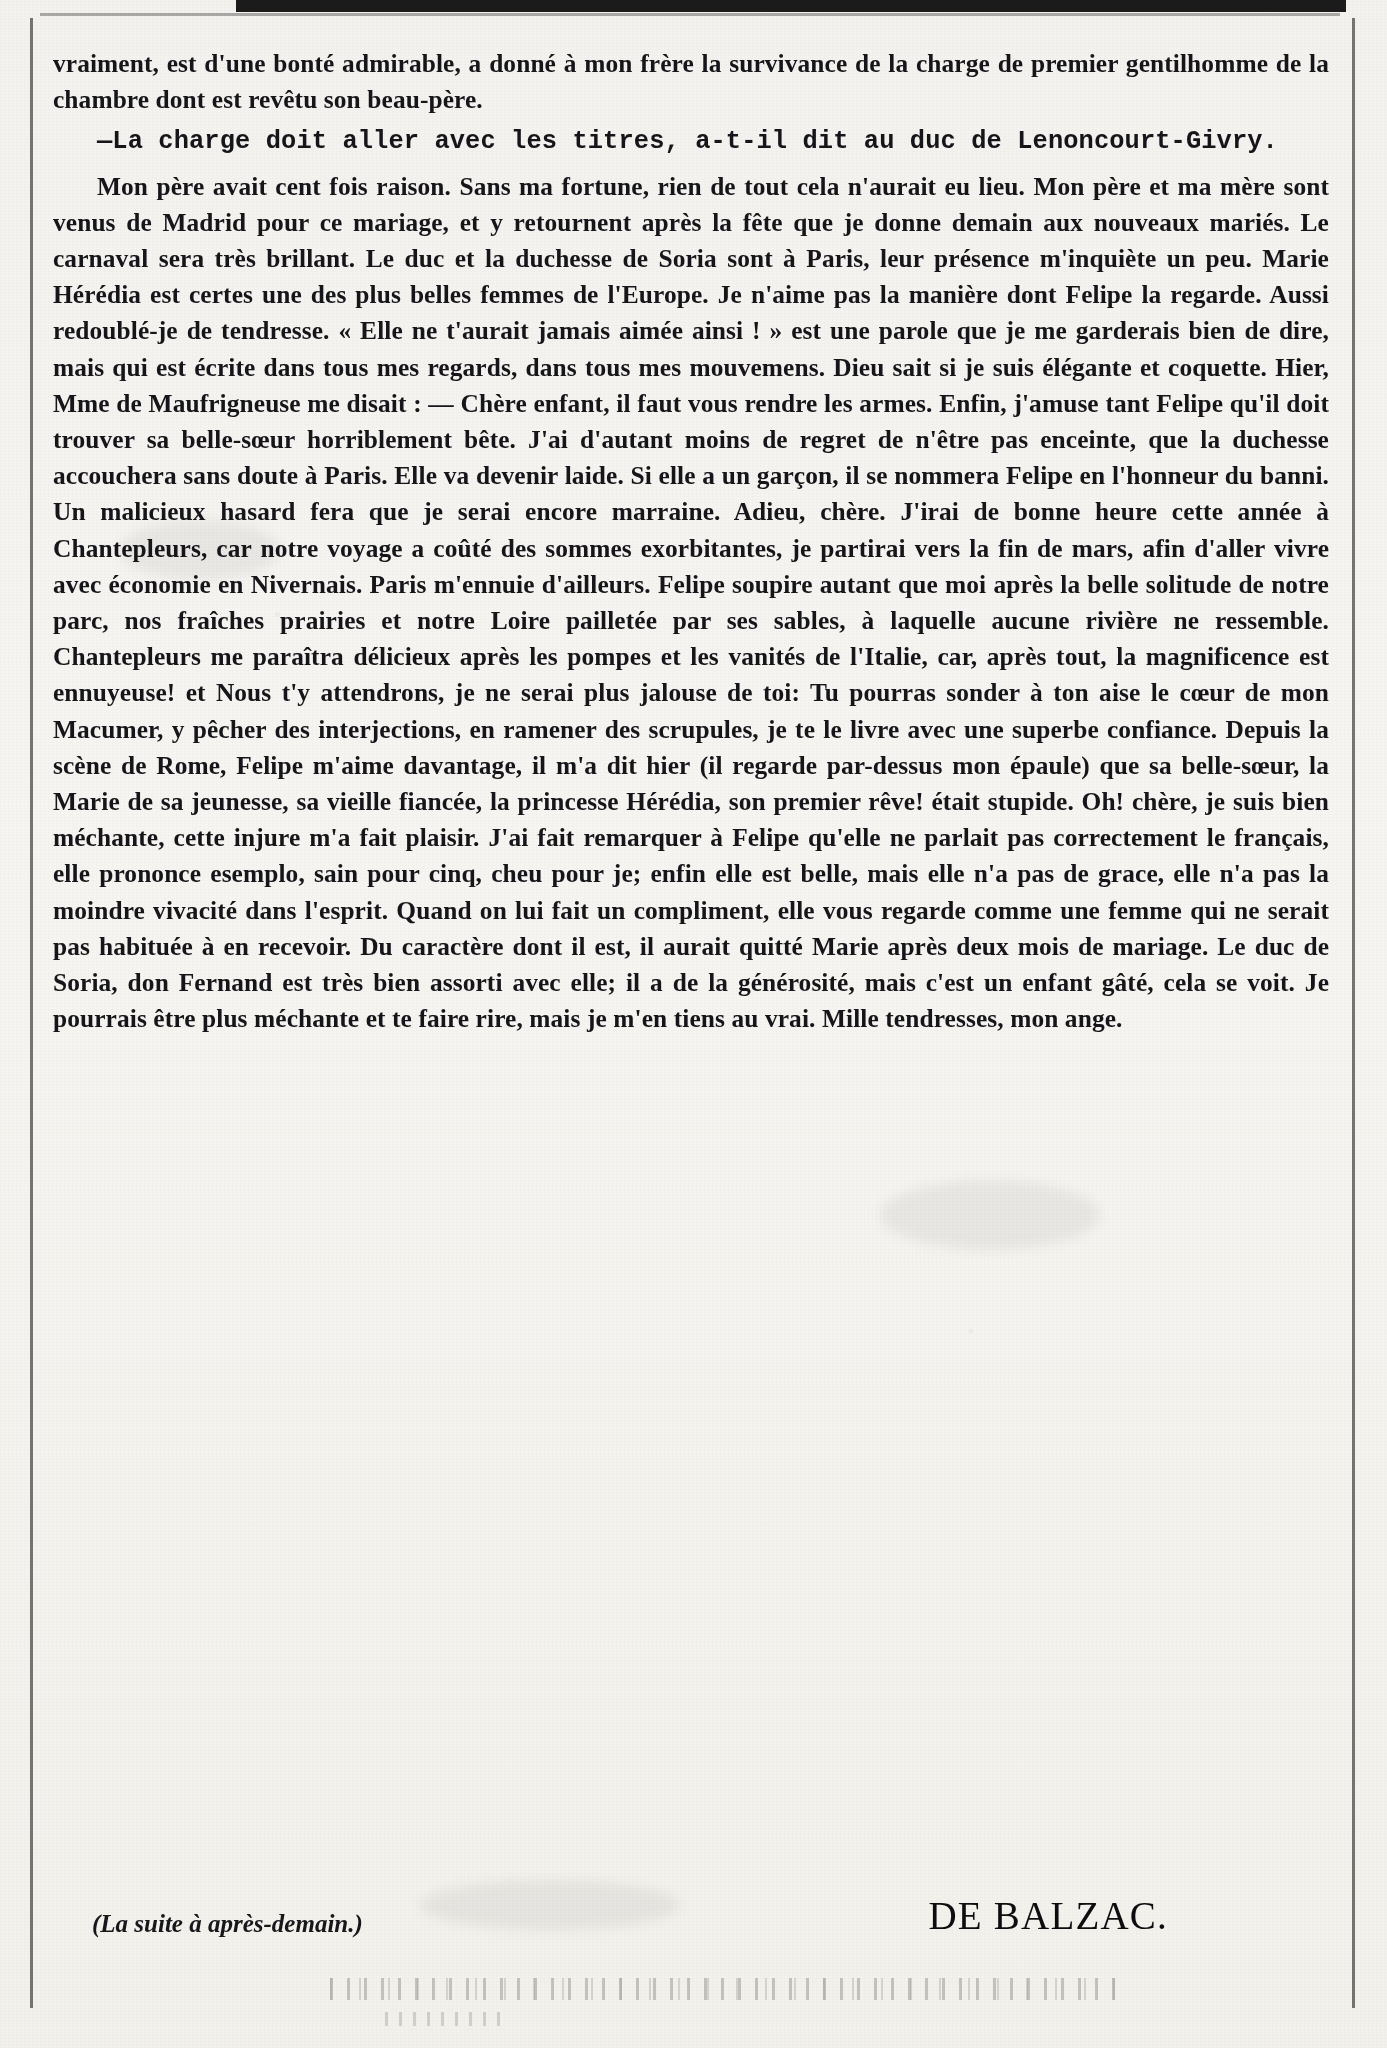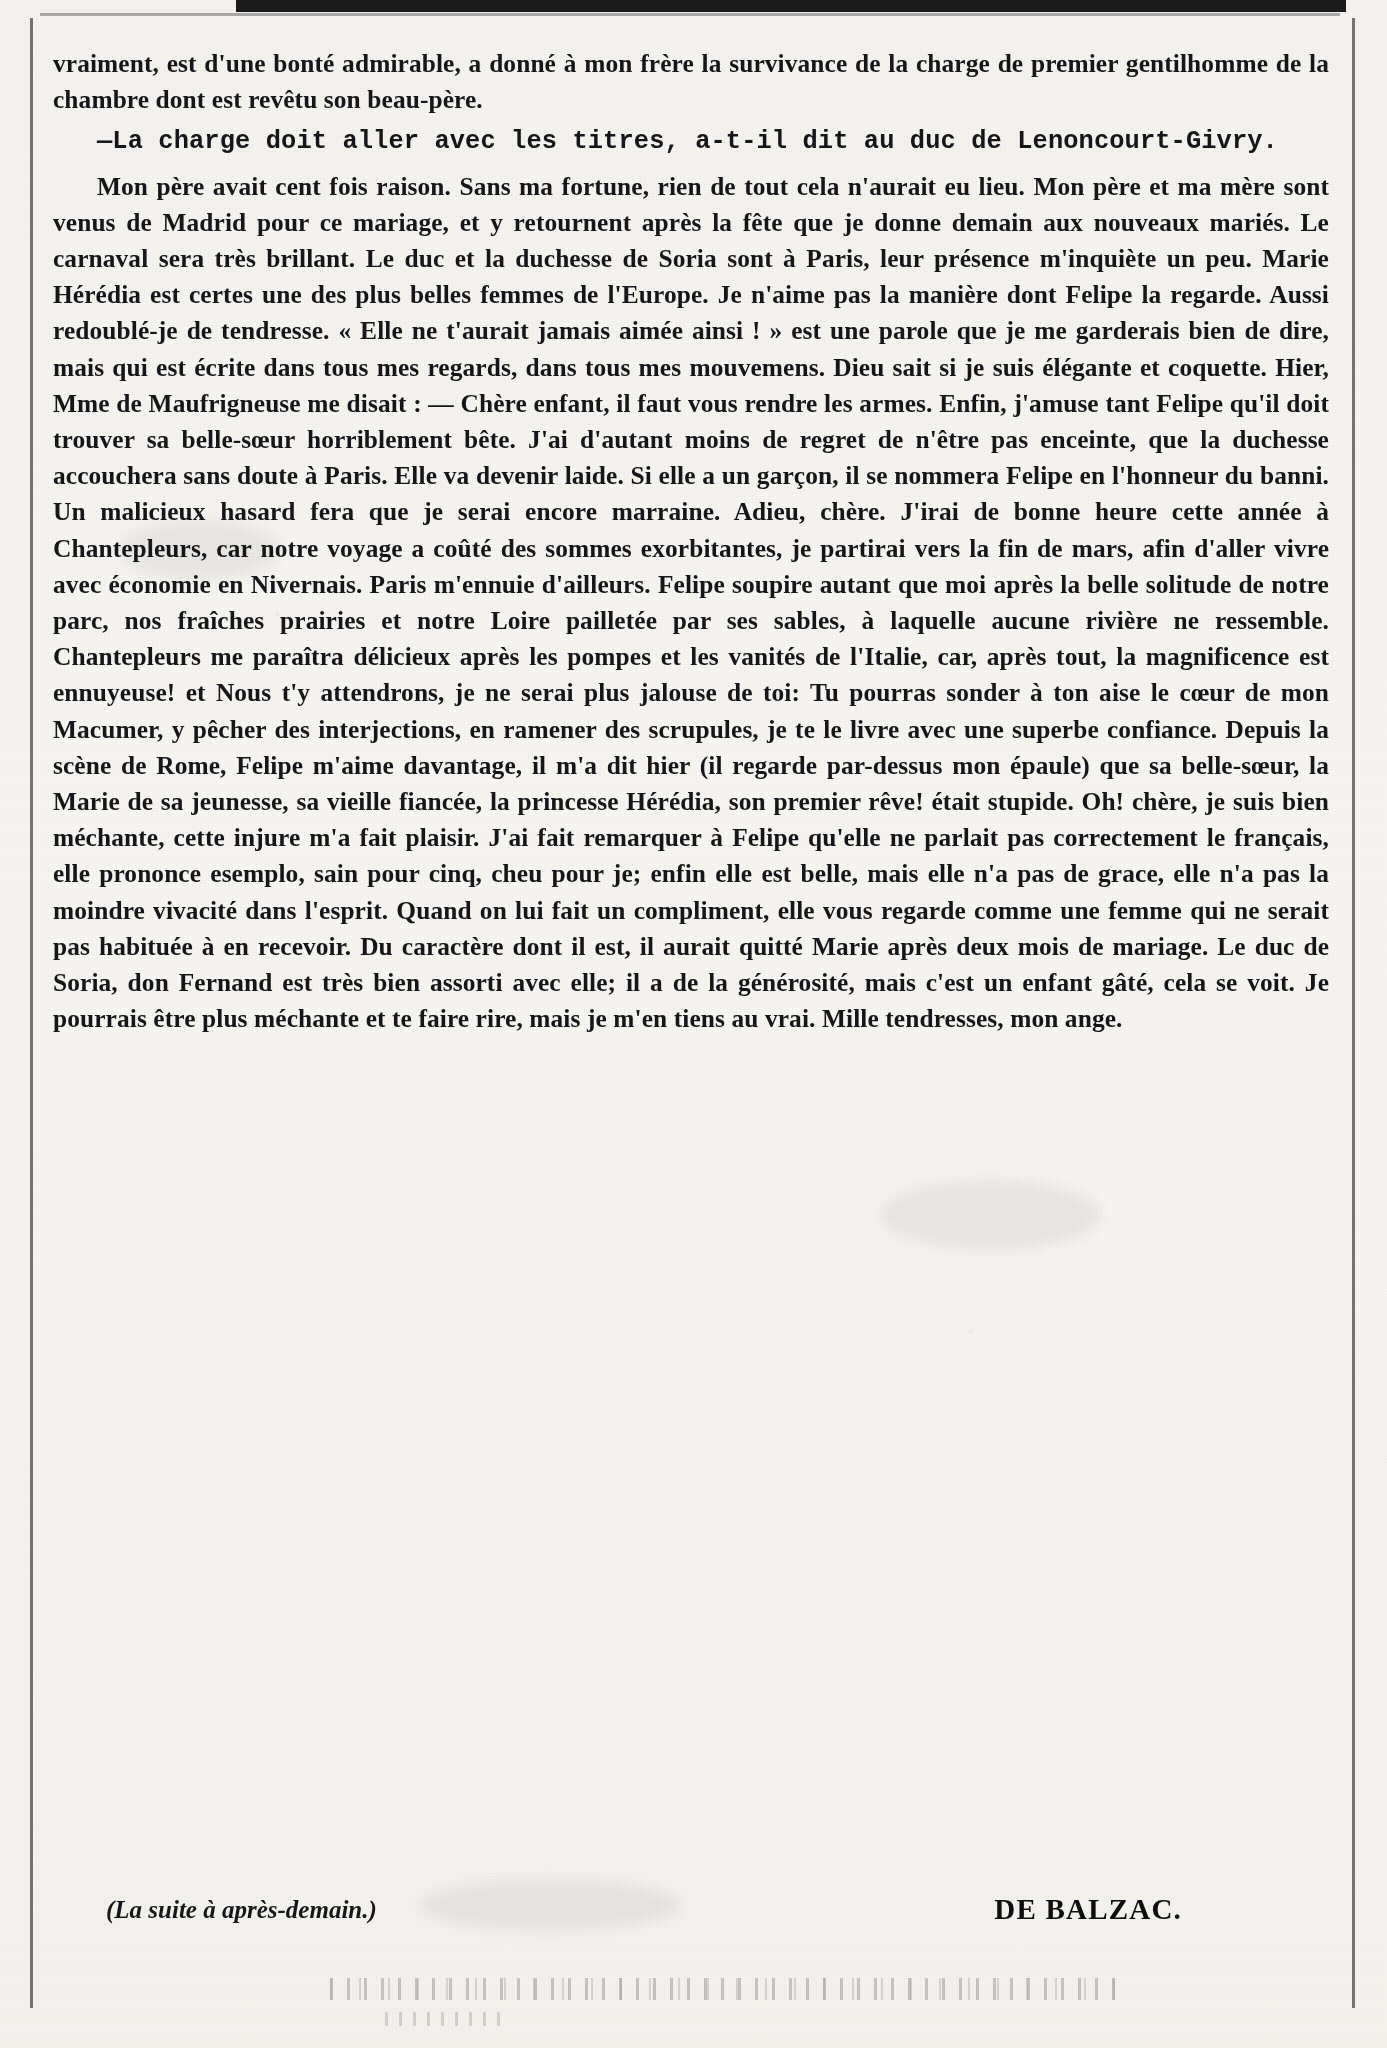--- a/index.html
+++ b/index.html
@@ -89,37 +89,37 @@
     text-indent: 44px;
   }
   #column p.noindent { text-indent: 0; }
   #column p.dash { text-indent: 44px; font-family: Liberation Mono, monospace; }
 
   .it { }
 
   
   #signature-row {
     position: absolute;
-    left: 62px;
+    left: 48px;
     top: 1893px;
     width: 1290px;
     display: flex;
-    align-items: center;
+    align-items: flex-end;
     justify-content: space-between;
   }
   #closing-note {
     font-style: italic;
     font-size: 25px;
     font-weight: 600;
     color: #17171b;
     padding-left: 44px;
   }
   #byline {
-    font-weight: 700;
-    font-size: 29px;
+    font-weight: 400;
+    font-size: 39px;
     letter-spacing: 1.2px;
     color: #0d0d0f;
     padding-right: 170px;
     font-family: "Liberation Serif", serif;
   }
 
   
   #bottom-noise {
     position: absolute;
     left: 330px;

